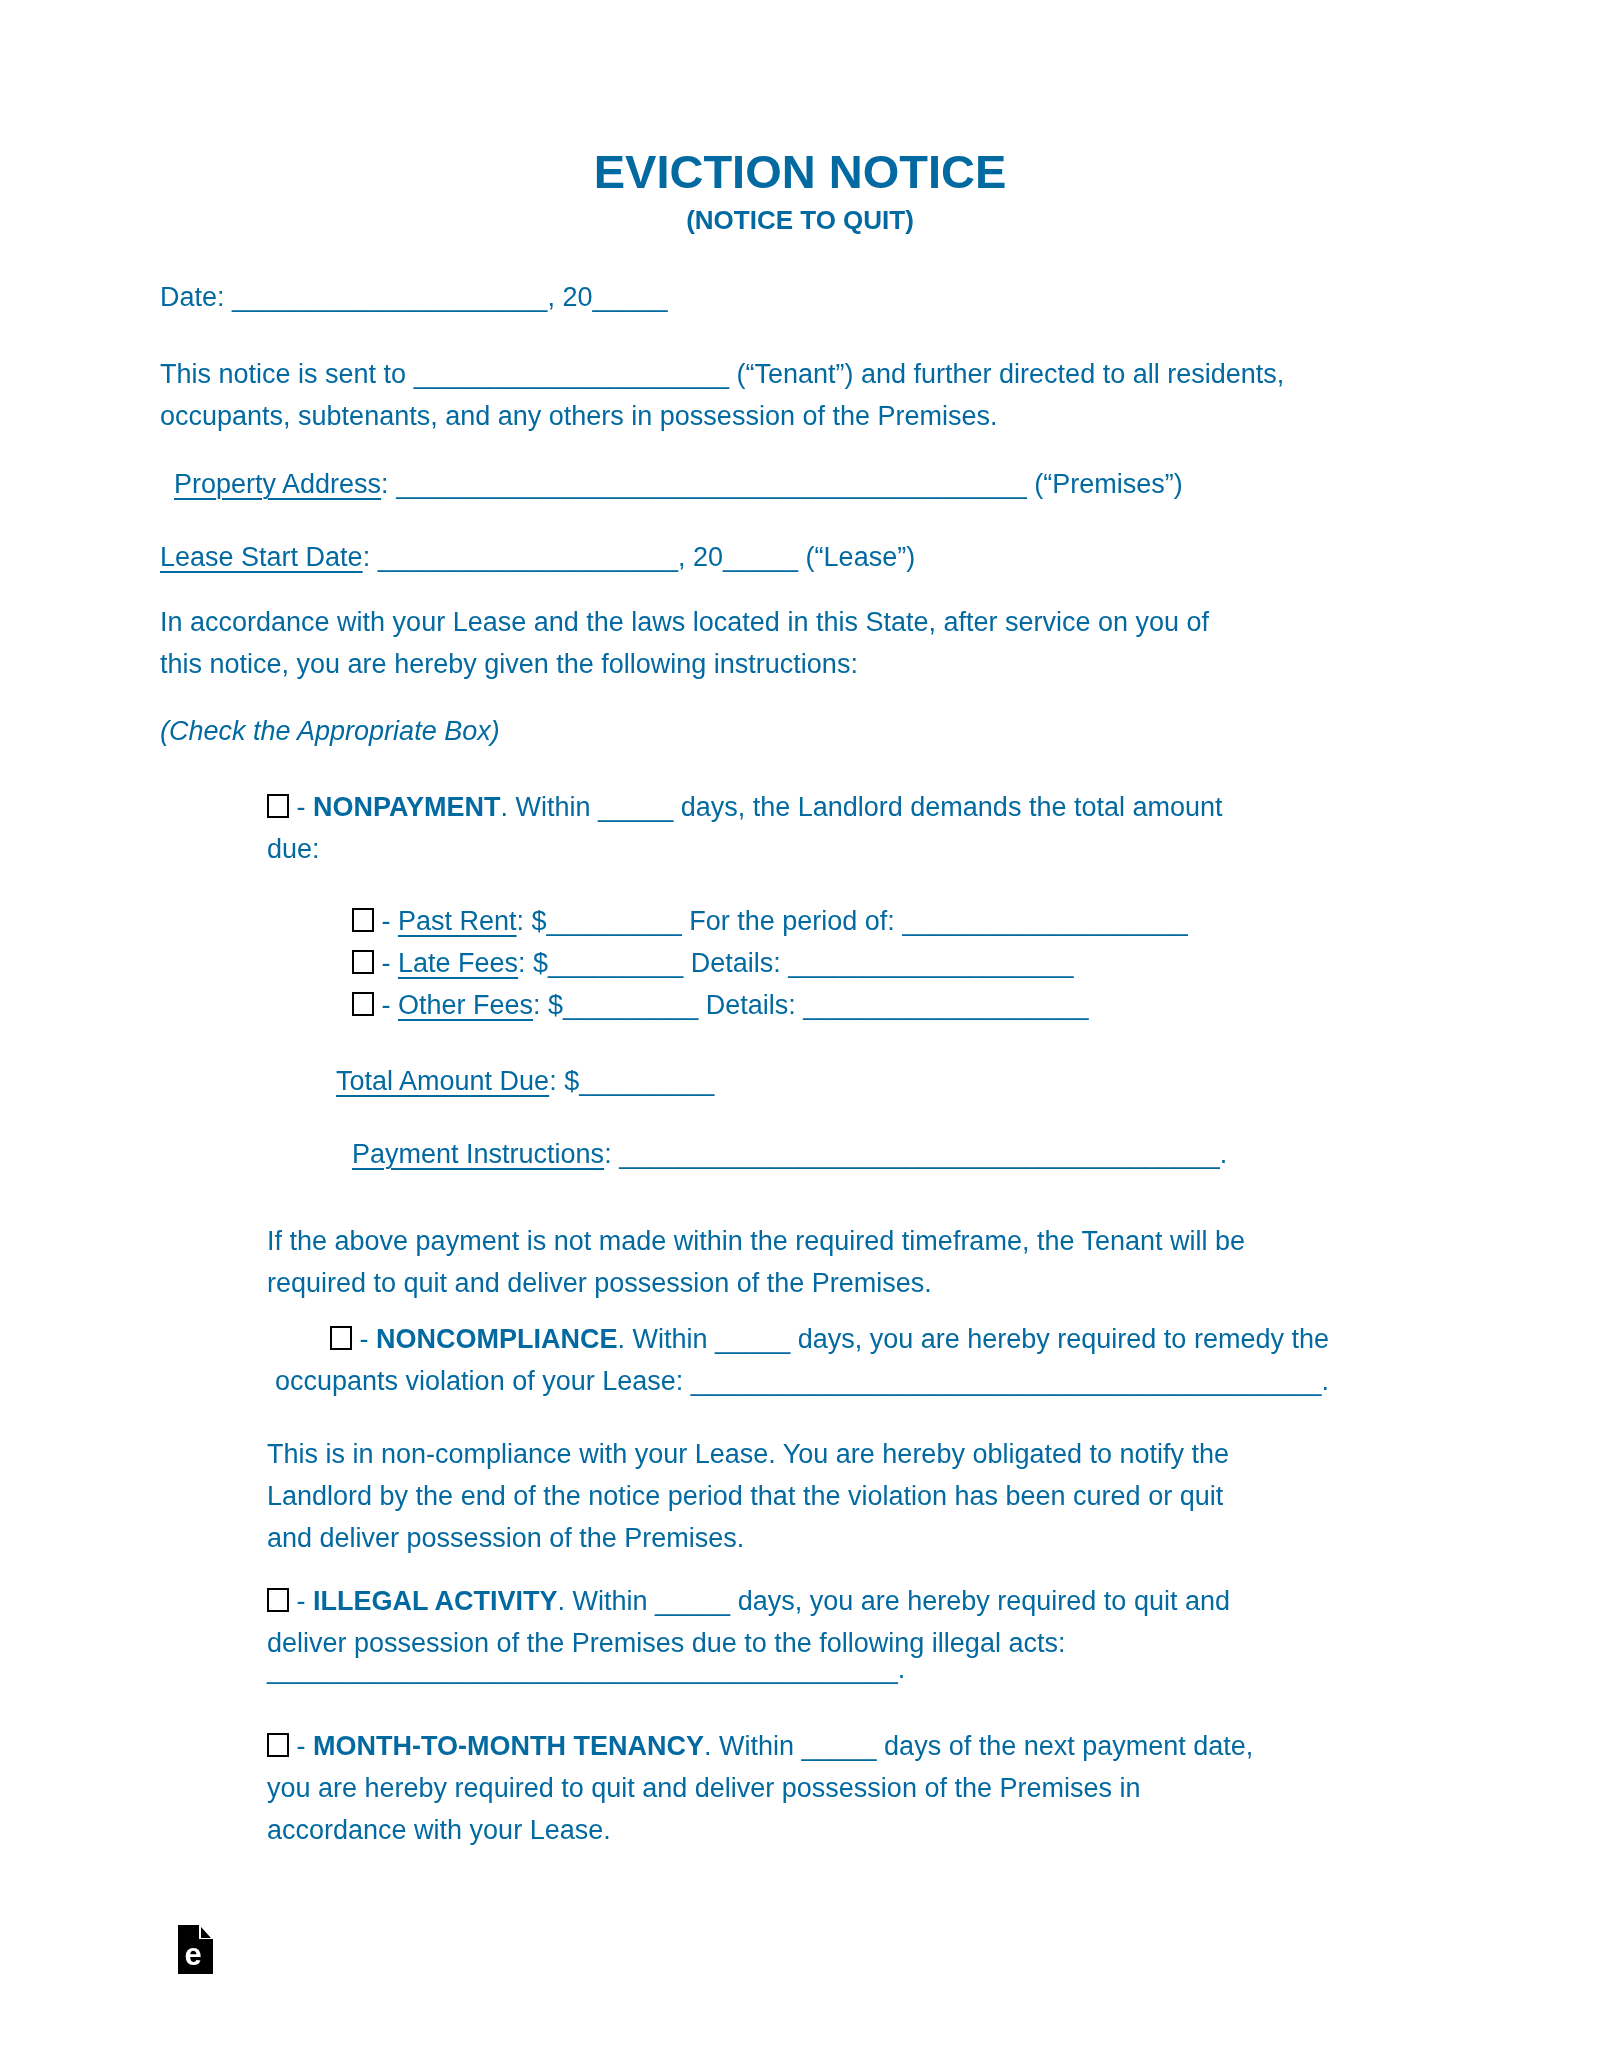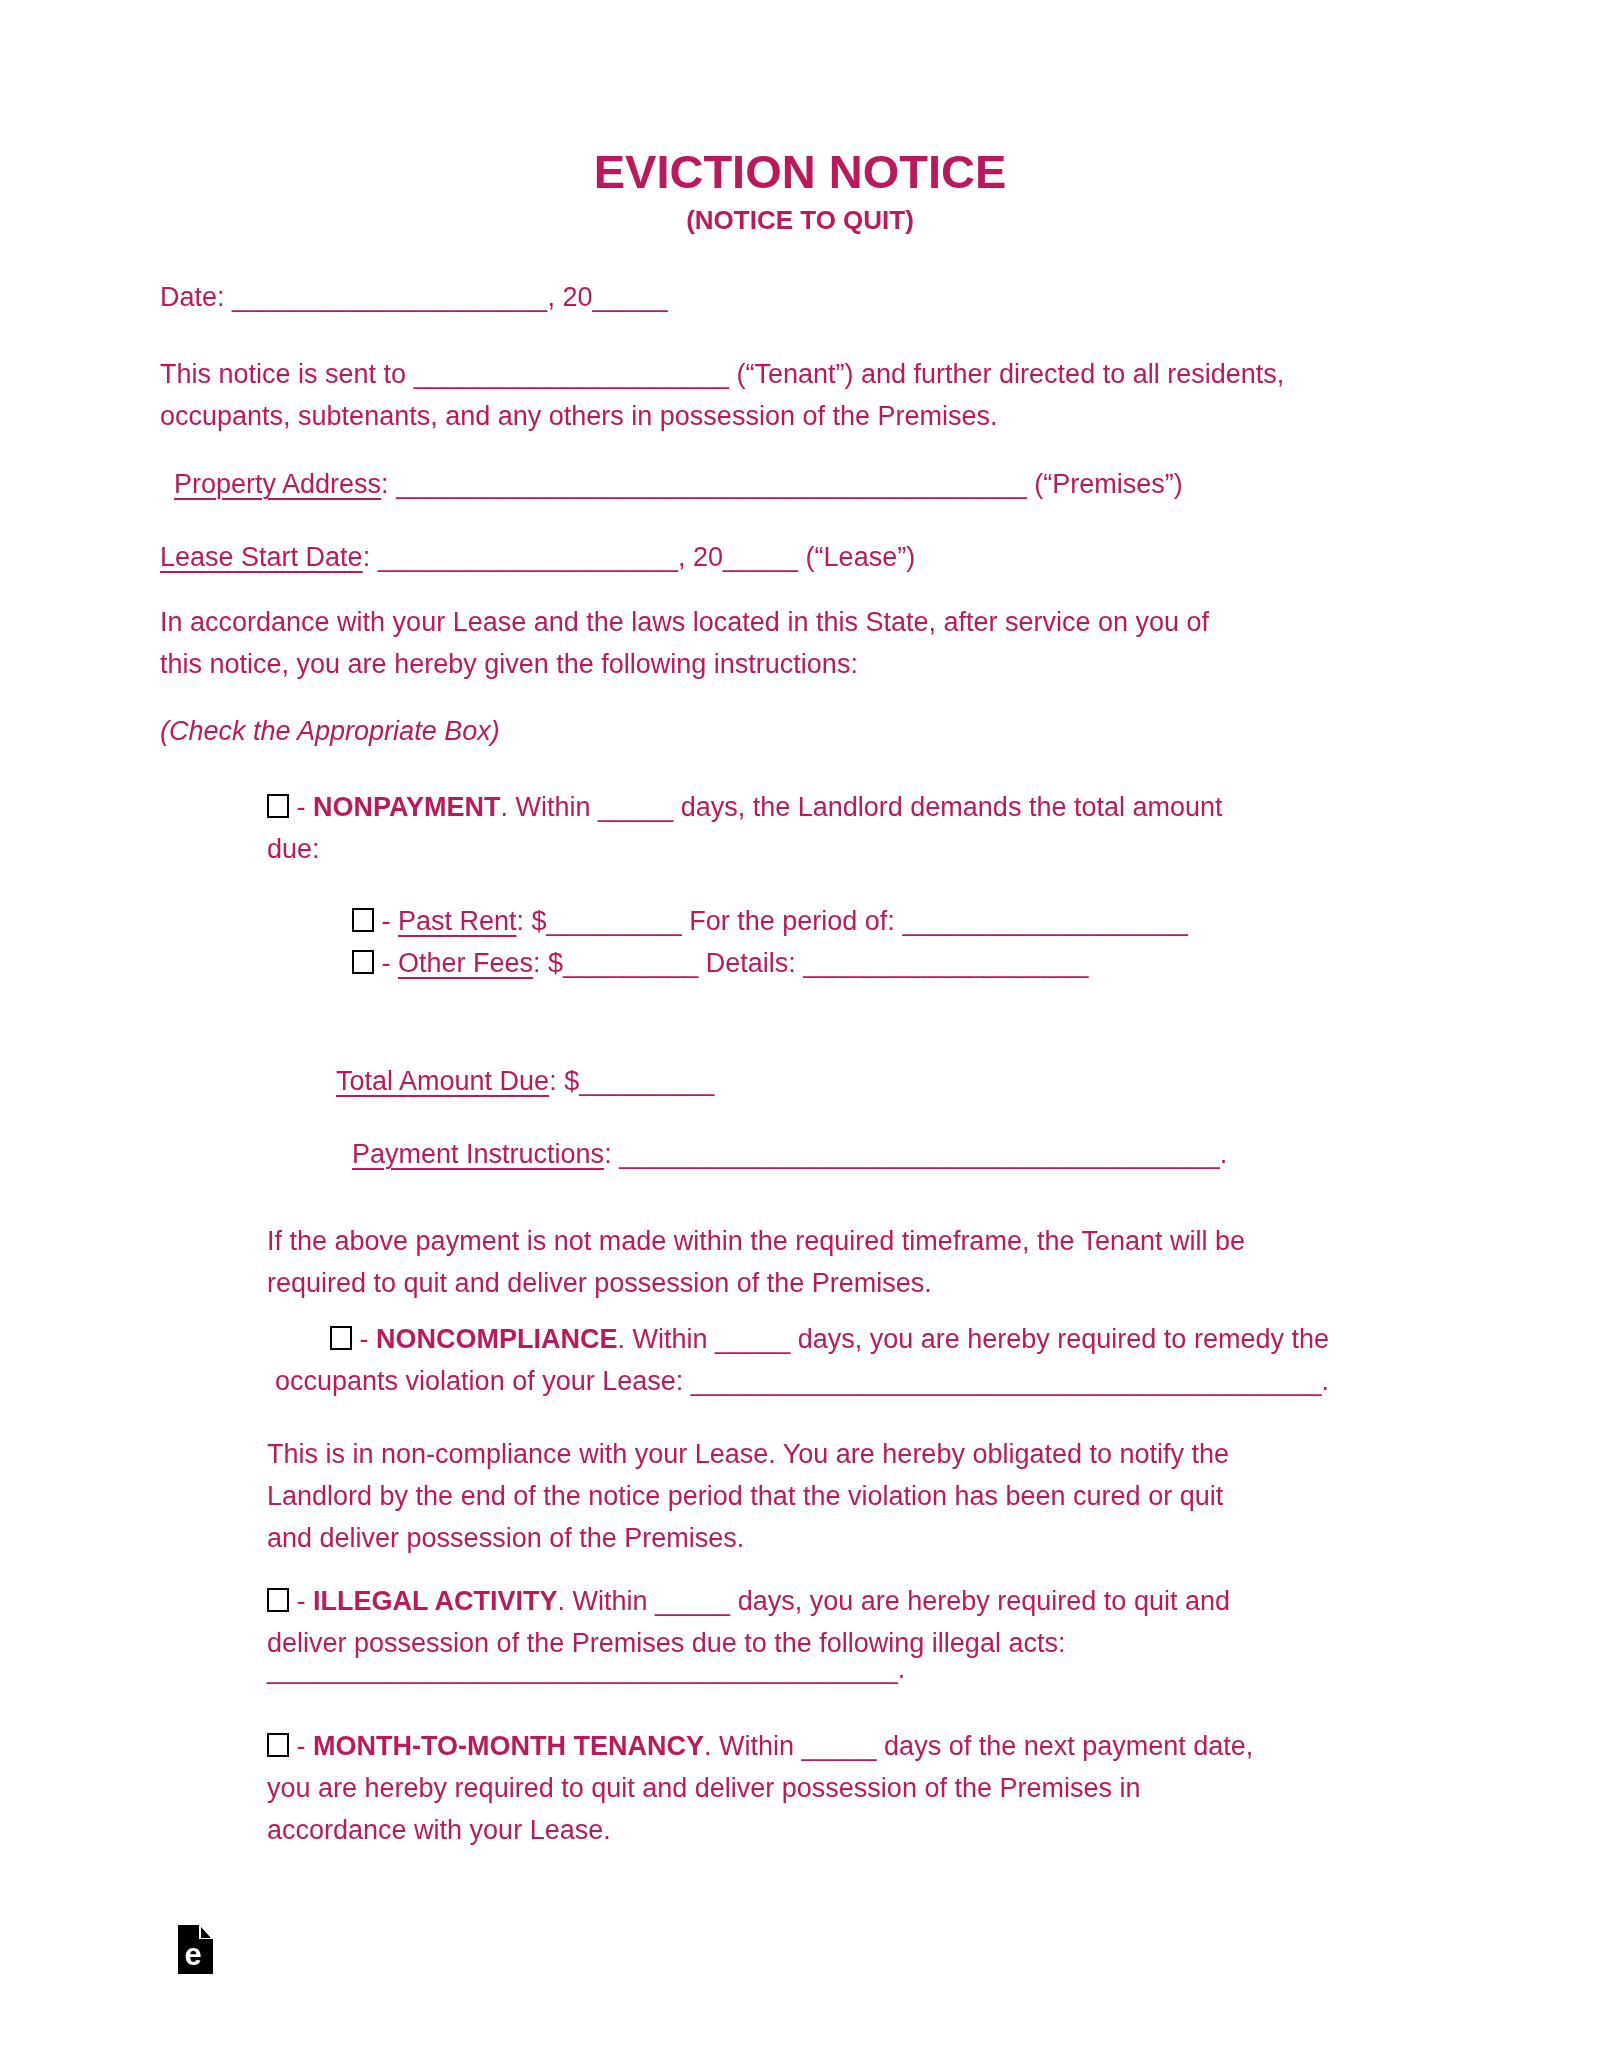--- a/index.html
+++ b/index.html
@@ -1,21 +1,21 @@
 <!DOCTYPE html>
 <html><head>
 <meta charset="utf-8">
 <style>
   html,body{margin:0;padding:0;background:#ffffff;}
   .page{
     position:relative;
     width:1532px;
     height:2070px;
     background:#ffffff;
-    color:#be185d;
+    color:#0369a1;
     font-family:"Liberation Sans","DejaVu Sans",sans-serif;
     font-size:27px;
     overflow:hidden;
   }
   .hdr{position:absolute;top:146px;left:0;width:1600px;text-align:center;}
   .title{font-size:47px;line-height:52px;font-weight:bold;margin:0;}
   .subtitle{font-size:26px;line-height:44px;font-weight:bold;margin:0;}
   .p{position:absolute;line-height:42px;}
   .line{white-space:nowrap;}
   .b{font-weight:bold;}
@@ -64,20 +64,21 @@
 
   <div class="p it" style="top:710px;left:160px;">(Check the Appropriate Box)</div>
 
   <div class="p" style="top:786px;left:267px;">
     <div class="line"><span class="cb"></span><span> - </span><span class="b">NONPAYMENT</span><span>. Within </span><span>_____</span><span> days, the Landlord demands the total amount</span></div>
     <div class="line">due:</div>
   </div>
 
   <div class="p" style="top:900px;left:352px;">
     <div class="line"><span class="cb"></span><span> - </span><span class="u">Past Rent</span><span>: $</span><span>_________</span><span> For the period of: </span><span>___________________</span></div>
+    <div class="line"><span class="cb"></span><span> - </span><span class="u">Late Fees</span><span>: $</span><span>_________</span><span> Details: </span><span>___________________</span></div>
     <div class="line"><span class="cb"></span><span> - </span><span class="u">Other Fees</span><span>: $</span><span>_________</span><span> Details: </span><span>___________________</span></div>
   </div>
 
   <div class="p" style="top:1060px;left:336px;">
     <div class="line"><span class="u">Total Amount Due</span><span>: $</span><span>_________</span></div>
   </div>
 
   <div class="p" style="top:1133px;left:352px;">
     <div class="line"><span class="u">Payment Instructions</span><span>: </span><span>________________________________________</span><span>.</span></div>
   </div>

